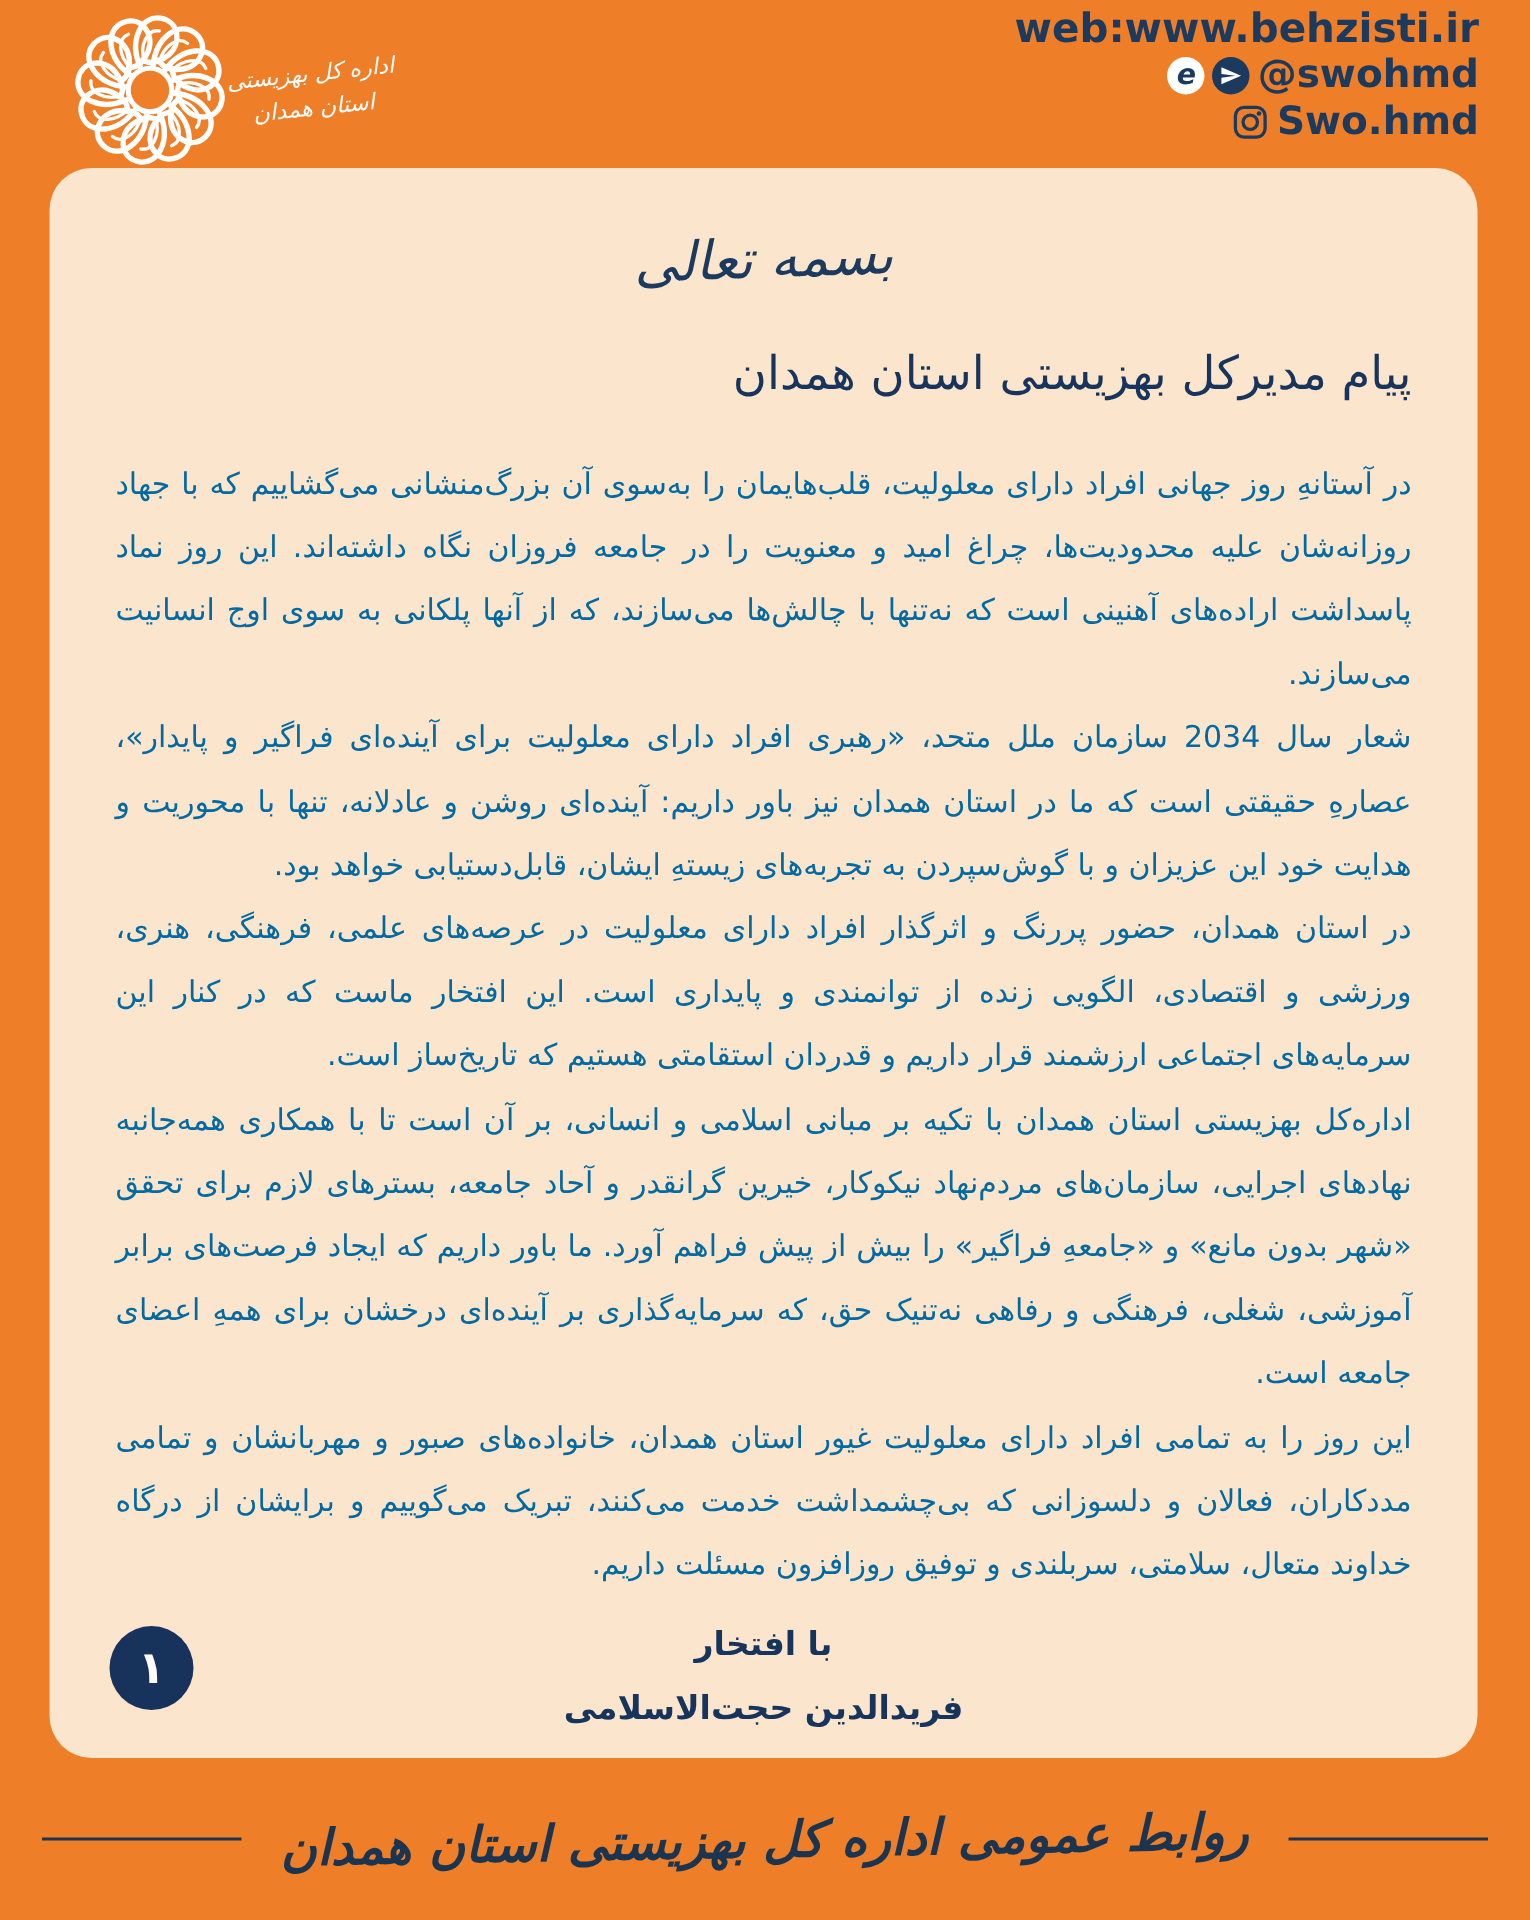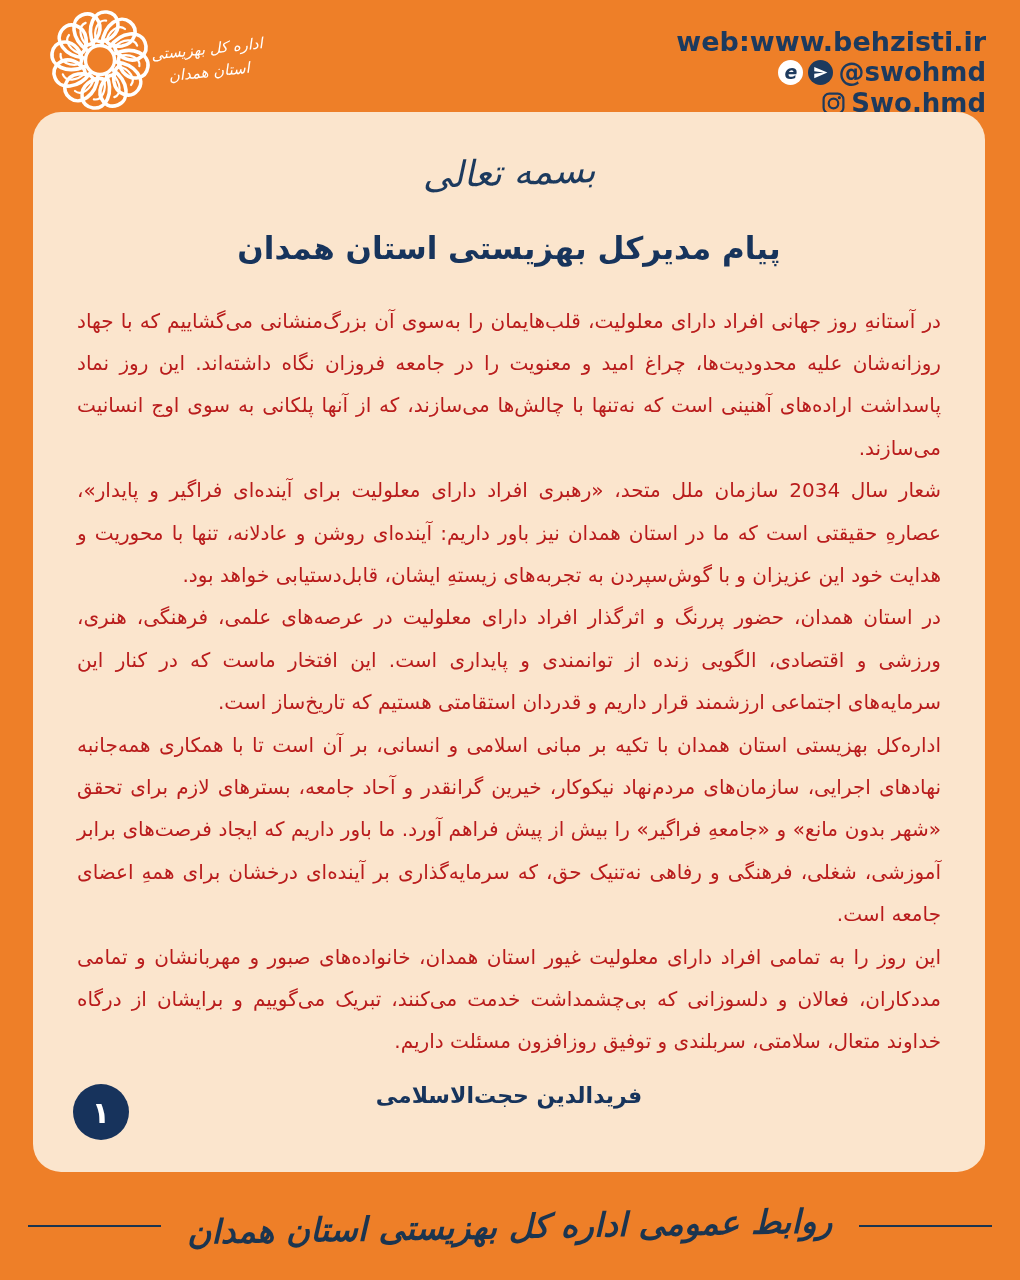--- a/index.html
+++ b/index.html
@@ -30,21 +30,21 @@
     margin-right: 6px;
     transform: rotate(-6deg);
     white-space: nowrap;
   }
   .contacts {
     display: flex;
     flex-direction: column;
     align-items: flex-end;
     color: #1C3A5E;
     font-weight: bold;
-    margin-top: 22px;
+    margin-top: 0;
     line-height: 31px;
   }
   .contact-row { display: flex; align-items: center; gap: 5px; font-size: 26px; }
   .contact-row.web { font-size: 27px; }
   .icon-badge {
     width: 25px; height: 25px; border-radius: 50%;
     display: inline-flex; align-items: center; justify-content: center;
     flex: none;
   }
   .icon-badge.eitaa { background: #ffffff; color: #1C3A5E; font-size: 19px; font-weight: bold; font-style: italic; }
@@ -63,30 +63,30 @@
   .bismillah {
     text-align: center;
     color: #1C3A5E;
     font-size: 36px;
     font-style: italic;
     font-family: "DejaVu Serif", serif;
     margin-top: 14px;
     transform: rotate(-2deg);
   }
   .title {
-    text-align: center;
+    text-align: right;
     color: #17345C;
-    font-weight: bold;
+    font-weight: normal;
     font-size: 31px;
     line-height: 2.15;
     margin-top: 22px;
   }
   .body-text {
     margin-top: 18px;
-    color: #b91c1c;
+    color: #0369a1;
     font-size: 20px;
     line-height: 2.12;
     text-align: justify;
   }
   .body-text p { margin: 0; }
   .signature {
     text-align: center;
     color: #17345C;
     font-weight: bold;
     font-size: 22px;
@@ -198,20 +198,21 @@
 
   <div class="body-text">
     <p>در آستانهِ روز جهانی افراد دارای معلولیت، قلب‌هایمان را به‌سوی آن بزرگ‌منشانی می‌گشاییم که با جهاد روزانه‌شان علیه محدودیت‌ها، چراغ امید و معنویت را در جامعه فروزان نگاه داشته‌اند. این روز نماد پاسداشت اراده‌های آهنینی است که نه‌تنها با چالش‌ها می‌سازند، که از آنها پلکانی به سوی اوج انسانیت می‌سازند.</p>
     <p>شعار سال 2034 سازمان ملل متحد، «رهبری افراد دارای معلولیت برای آینده‌ای فراگیر و پایدار»، عصارهِ حقیقتی است که ما در استان همدان نیز باور داریم: آینده‌ای روشن و عادلانه، تنها با محوریت و هدایت خود این عزیزان و با گوش‌سپردن به تجربه‌های زیستهِ ایشان، قابل‌دستیابی خواهد بود.</p>
     <p>در استان همدان، حضور پررنگ و اثرگذار افراد دارای معلولیت در عرصه‌های علمی، فرهنگی، هنری، ورزشی و اقتصادی، الگویی زنده از توانمندی و پایداری است. این افتخار ماست که در کنار این سرمایه‌های اجتماعی ارزشمند قرار داریم و قدردان استقامتی هستیم که تاریخ‌ساز است.</p>
     <p>اداره‌کل بهزیستی استان همدان با تکیه بر مبانی اسلامی و انسانی، بر آن است تا با همکاری همه‌جانبه نهادهای اجرایی، سازمان‌های مردم‌نهاد نیکوکار، خیرین گرانقدر و آحاد جامعه، بسترهای لازم برای تحقق «شهر بدون مانع» و «جامعهِ فراگیر» را بیش از پیش فراهم آورد. ما باور داریم که ایجاد فرصت‌های برابر آموزشی، شغلی، فرهنگی و رفاهی نه‌تنیک حق، که سرمایه‌گذاری بر آینده‌ای درخشان برای همهِ اعضای جامعه است.</p>
     <p>این روز را به تمامی افراد دارای معلولیت غیور استان همدان، خانواده‌های صبور و مهربانشان و تمامی مددکاران، فعالان و دلسوزانی که بی‌چشمداشت خدمت می‌کنند، تبریک می‌گوییم و برایشان از درگاه خداوند متعال، سلامتی، سربلندی و توفیق روزافزون مسئلت داریم.</p>
   </div>
 
   <div class="signature">
+    <div>با افتخار</div>
     <div>فریدالدین حجت‌الاسلامی</div>
 
   </div>
 
   <div class="page-badge">
     <span>۱</span>
   </div>
 </div>
 
 <div class="footer">

